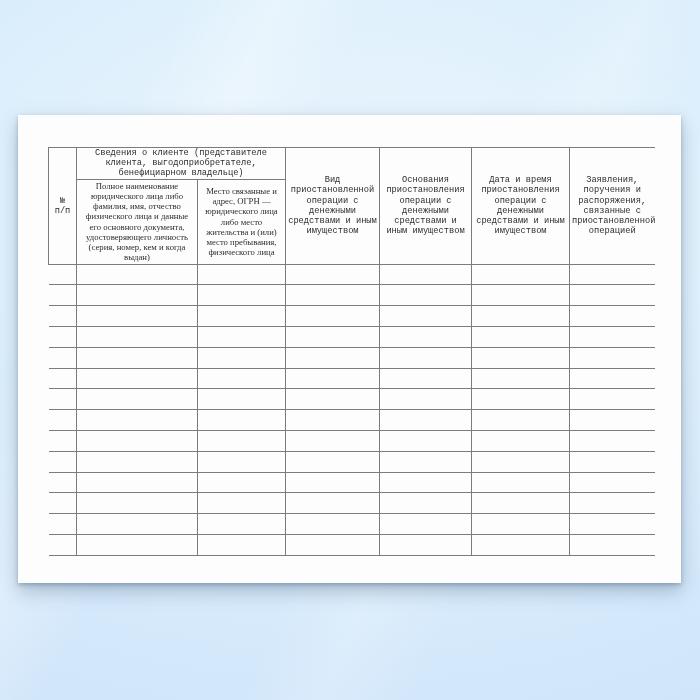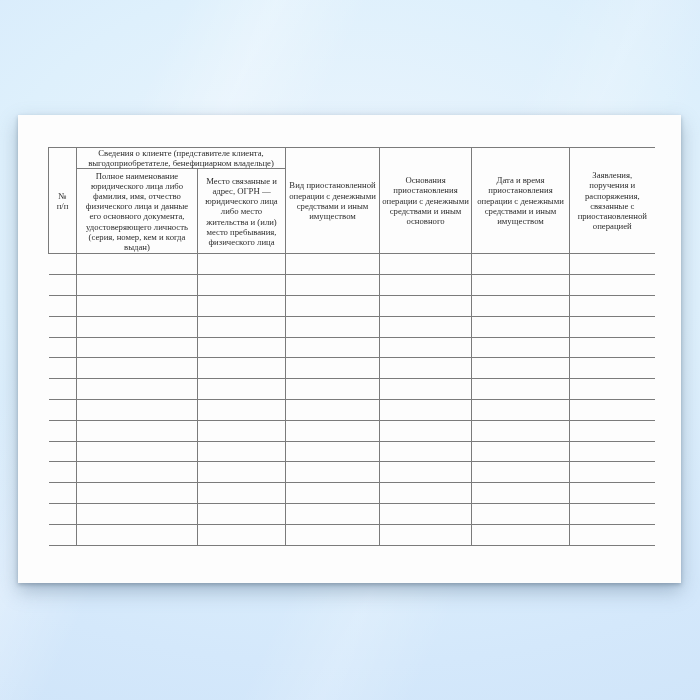--- a/index.html
+++ b/index.html
@@ -65,21 +65,21 @@
   
   .registry th:last-child,
   .registry td:last-child {
     border-right: none;
   }
   
   .registry tbody td:first-child {
     border-left: none;
   }
 
-  .registry tr.hrow-a th { height: 18px; }
+  .registry tr.hrow-a th { height: 18px; font-family: Liberation Mono, monospace; }
   .registry tr.hrow-b th { height: 84px; }
   .registry tbody td    { height: 19.8px; }
 
   th.c-num {
     white-space: pre-line;
   }
 </style>
 </head>
 <body>
 
@@ -93,21 +93,21 @@
       <col style="width:92px">
       <col style="width:98px">
       <col style="width:85px">
     </colgroup>
     <thead>
       <tr class="hrow-a">
         <th rowspan="2" class="c-num">№
 п/п</th>
         <th colspan="2">Сведения о клиенте (представителе клиента, выгодоприобретателе, бенефициарном владельце)</th>
         <th rowspan="2">Вид приостановленной операции с денежными средствами и иным имуществом</th>
-        <th rowspan="2">Основания приостановления операции с денежными средствами и иным основного</th>
+        <th rowspan="2">Основания приостановления операции с денежными средствами и иным имуществом</th>
         <th rowspan="2">Дата и время приостановления операции с денежными средствами и иным имуществом</th>
         <th rowspan="2">Заявления, поручения и распоряжения, связанные с приостановленной операцией</th>
       </tr>
       <tr class="hrow-b">
         <th>Полное наименование юридического лица либо фамилия, имя, отчество физического лица и данные его основного документа, удостоверяющего личность (серия, номер, кем и когда выдан)</th>
         <th>Место связанные и адрес, ОГРН — юридического лица либо место жительства и (или) место пребывания, физического лица</th>
       </tr>
     </thead>
     <tbody>
         <tr>

